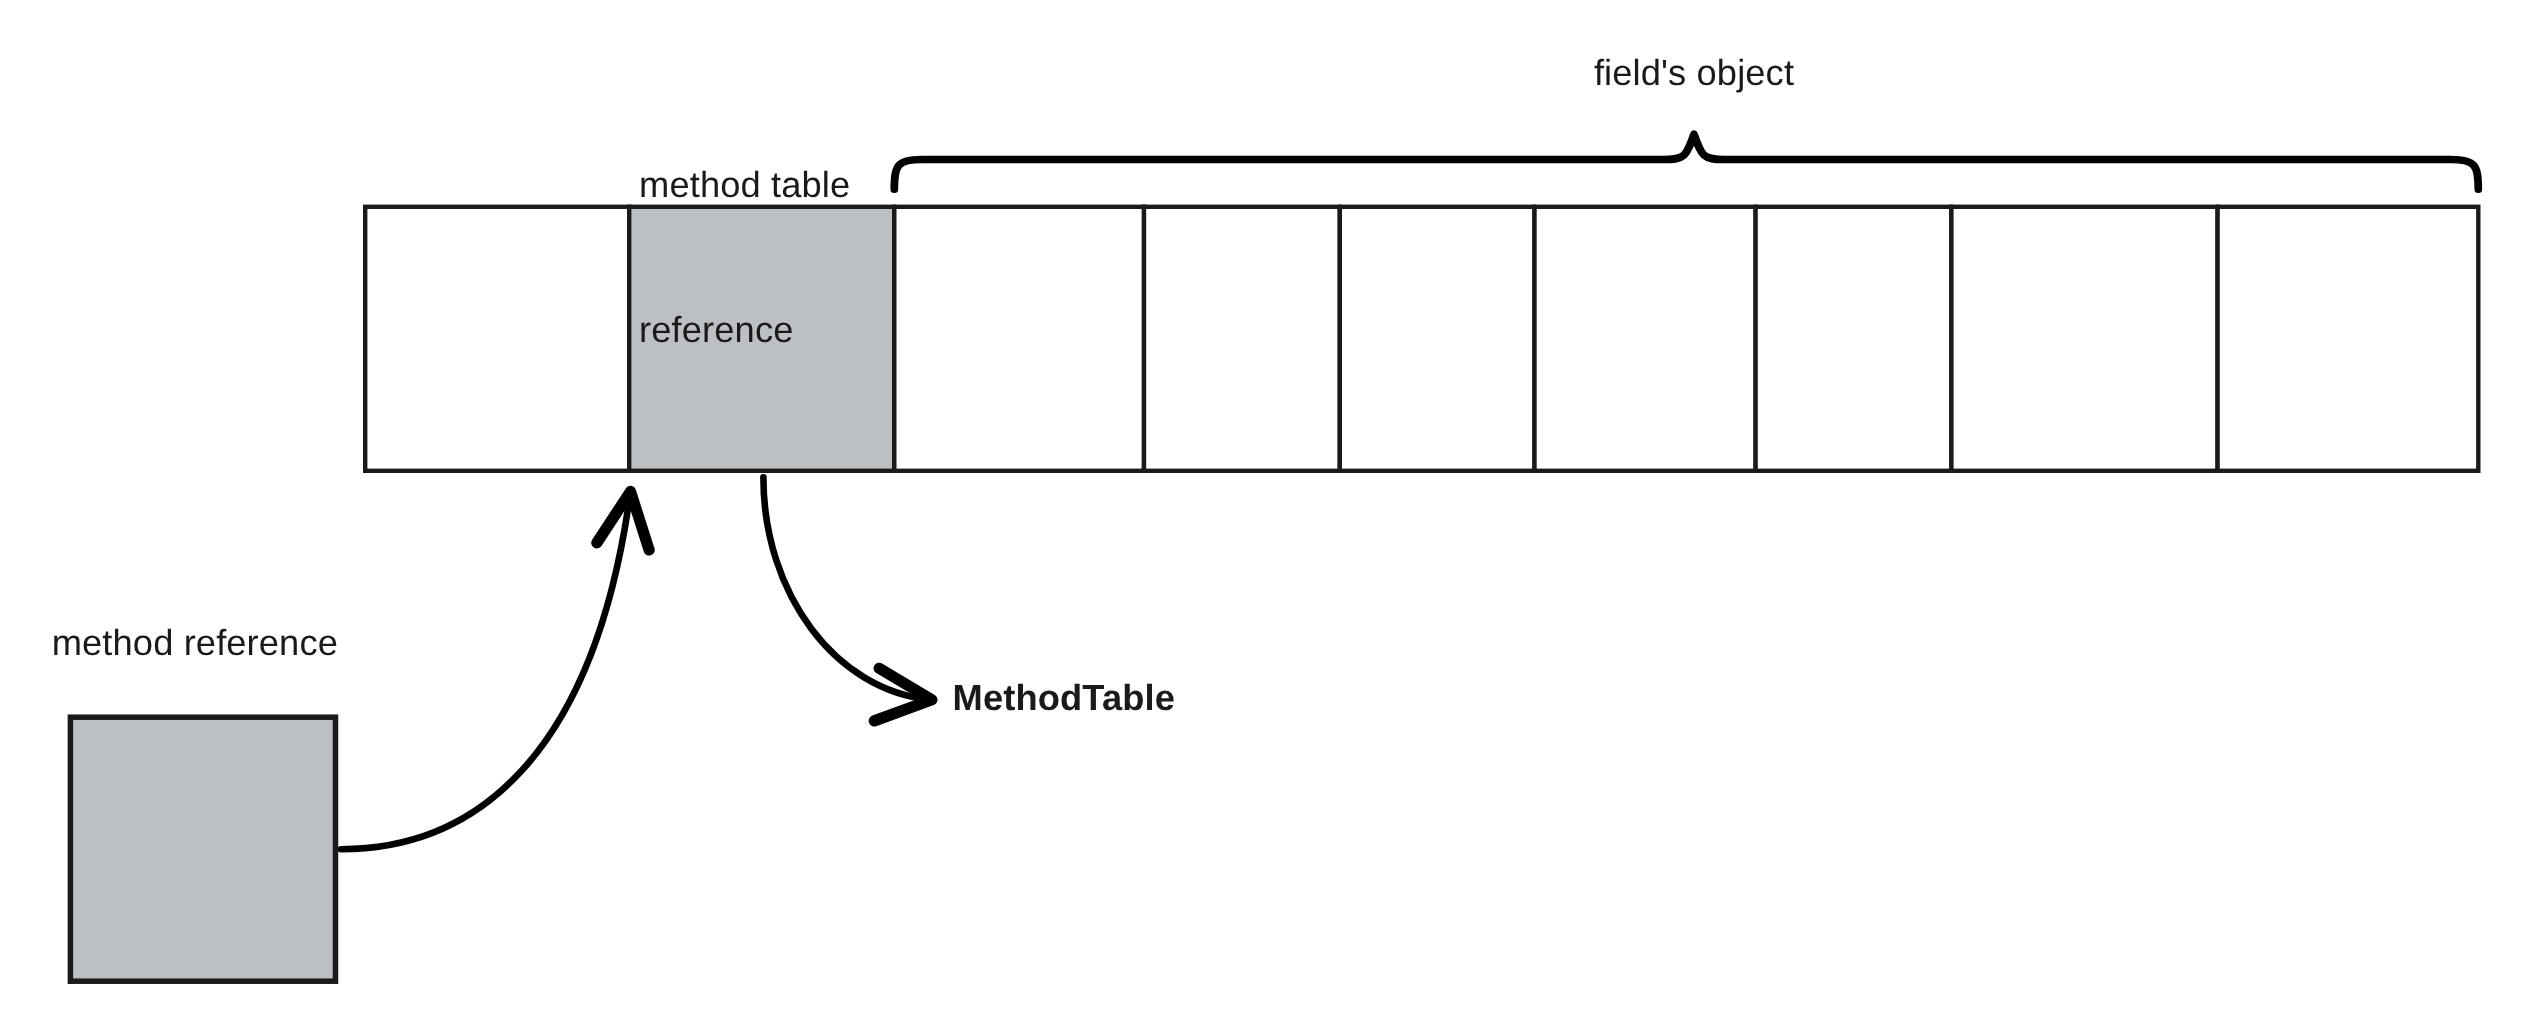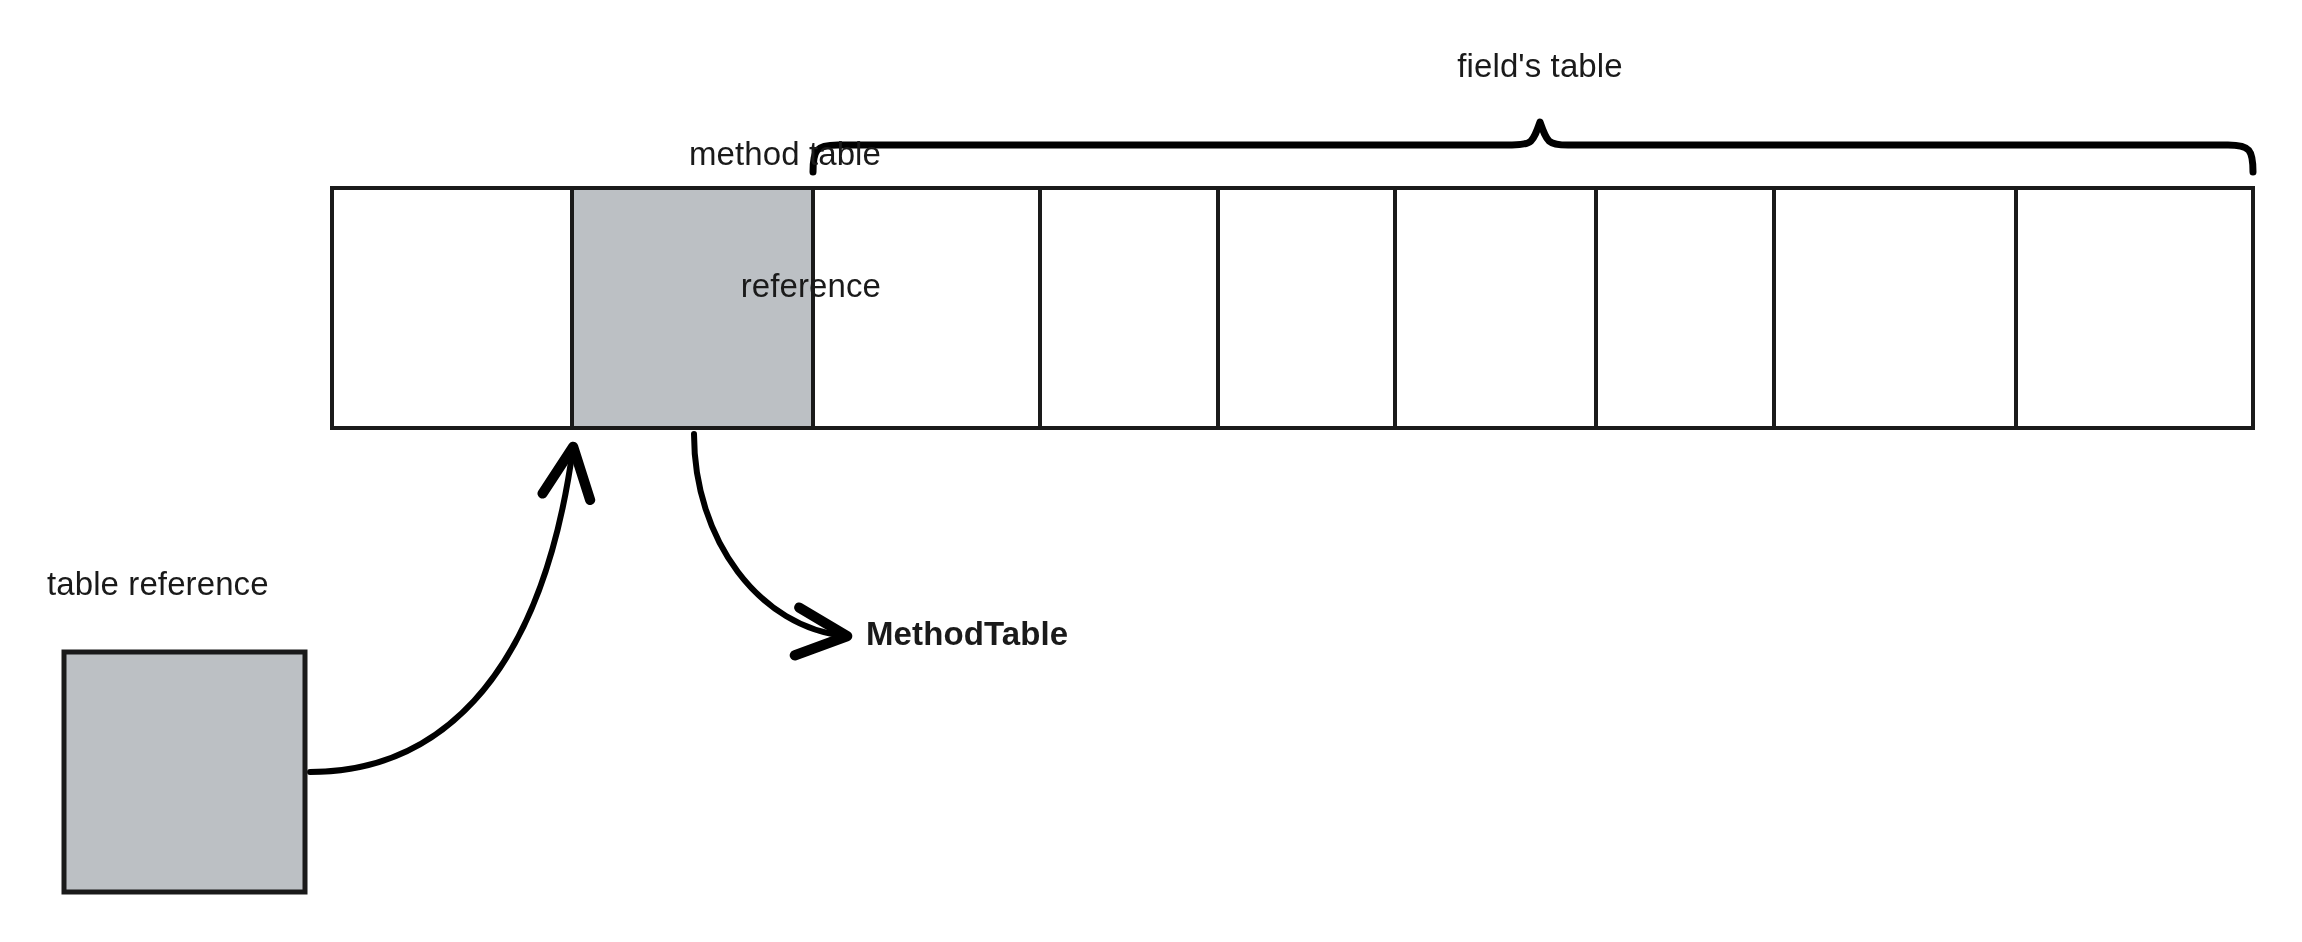--- a/index.html
+++ b/index.html
@@ -31,23 +31,23 @@
     position: absolute;
     font-family: "Liberation Sans", sans-serif;
     font-size: 33px;
     line-height: 44px;
     color: #1a1a1a;
     white-space: pre;
     letter-spacing: 0.1px;
   }
   #label-method-table-reference {
     left: 581px;
-    top: 44px;
+    top: 58px;
     width: 300px;
-    text-align: right;
+    text-align: left;
   }
   #label-fields-values {
     left: 1340px;
     top: 44px;
     width: 400px;
     text-align: center;
   }
   #label-method-table {
     left: 866px;
     top: 612px;
@@ -104,19 +104,19 @@
     <path d="M 694,434 C 694,540 760,628 846,636" fill="none" stroke="#000000" stroke-width="6" stroke-linecap="round" marker-end="url(#arrowhead-open)"></path>
 
     <rect x="64" y="652" width="241" height="240" fill="#bcc0c4" stroke="#1a1a1a" stroke-width="5"></rect>
   </svg>
 
   <div class="lbl" id="label-method-table-reference">
     <div>method table</div>
     <div>reference</div>
   </div>
 
-  <div class="lbl" id="label-fields-values">field's table</div>
+  <div class="lbl" id="label-fields-values">field's object</div>
 
   <div class="lbl" id="label-method-table">MethodTable</div>
 
-  <div class="lbl" id="label-object-reference">table reference</div>
+  <div class="lbl" id="label-object-reference">method reference</div>
 
 </div>
 
 </body></html>

